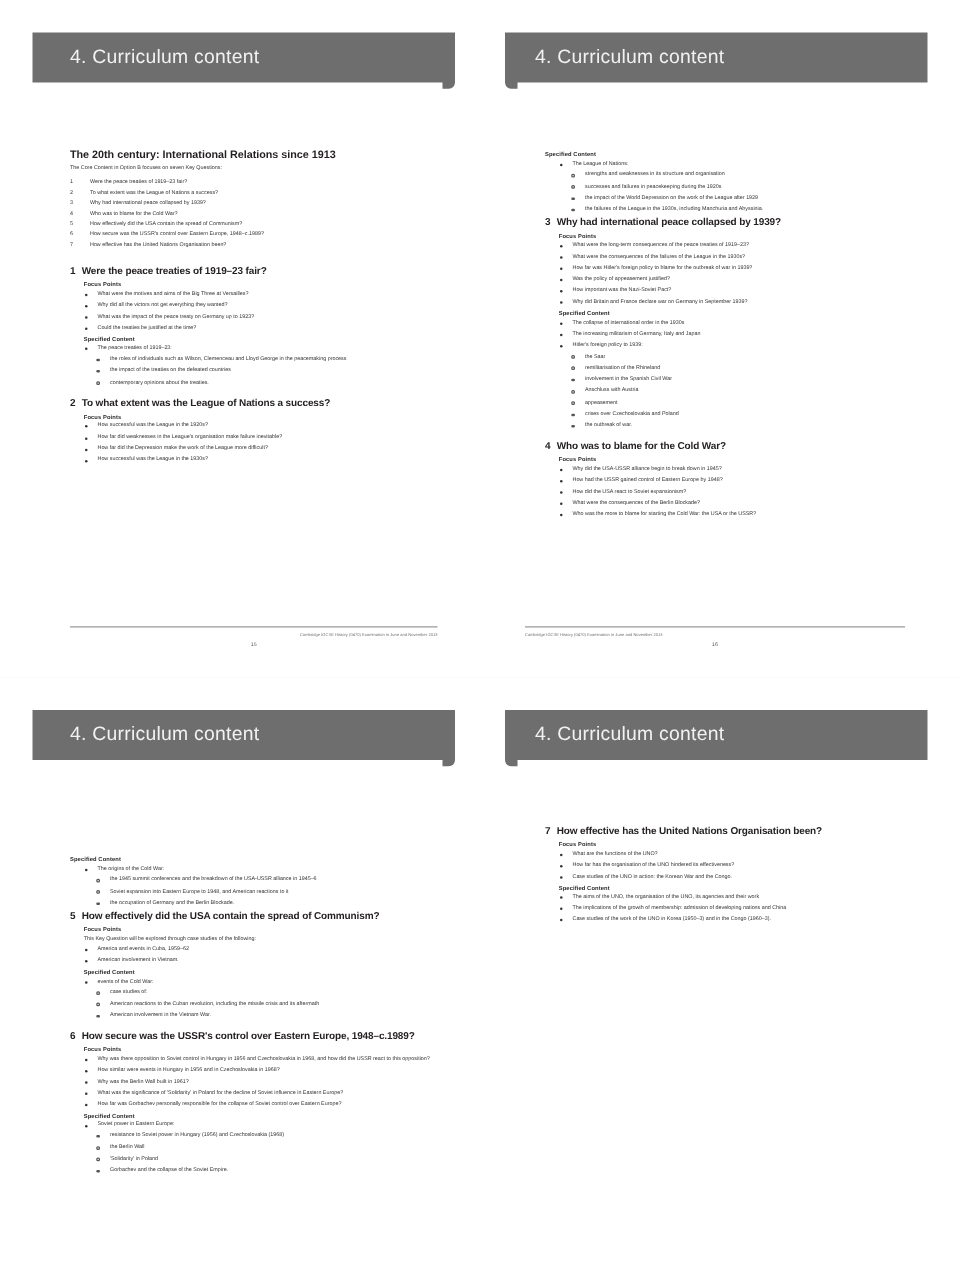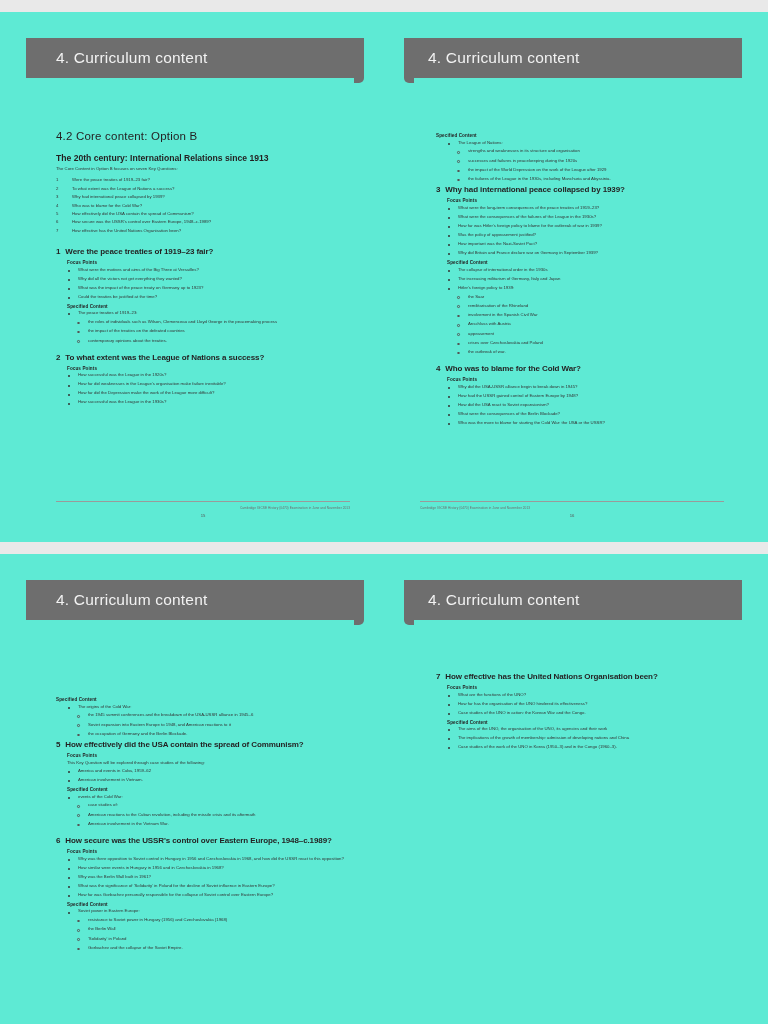--- a/index.html
+++ b/index.html
@@ -12,24 +12,23 @@
   }
   .sheet-grid{
     position:relative;
     width:768px;height:1024px;
     display:grid;
     grid-template-columns:384px 384px;
     grid-template-rows:542px 482px;
   }
   .page{
     position:relative;
-    background:#5eead4;
+    background:#ffffff;
     overflow:hidden;
     box-sizing:border-box;
-    margin-top:12px;
   }
   .page.p1{grid-column:1;grid-row:1;}
   .page.p2{grid-column:2;grid-row:1;}
   .page.p3{grid-column:1;grid-row:2;}
   .page.p4{grid-column:2;grid-row:2;}
 
   
   .banner{
     position:absolute;
     top:26px;
@@ -189,21 +188,20 @@
 <body>
 
 <div class="sheet-grid">
 
   <div class="page p1">
     <div class="banner">
       <span class="banner-title">4. Curriculum content</span>
       <span class="notch right"></span>
     </div>
     <div class="body">
-      <h2 class="sec">4.2 Core content: Option B</h2>
       <h3 class="optitle">The 20th century: International Relations since 1913</h3>
       <p class="intro">The Core Content in Option B focuses on seven Key Questions:</p>
       <ol class="kq" id="p1-kq">
           <li><span class="num">1</span>Were the peace treaties of 1919–23 fair?</li>
           <li><span class="num">2</span>To what extent was the League of Nations a success?</li>
           <li><span class="num">3</span>Why had international peace collapsed by 1939?</li>
           <li><span class="num">4</span>Who was to blame for the Cold War?</li>
           <li><span class="num">5</span>How effectively did the USA contain the spread of Communism?</li>
           <li><span class="num">6</span>How secure was the USSR's control over Eastern Europe, 1948–c.1989?</li>
           <li><span class="num">7</span>How effective has the United Nations Organisation been?</li>

